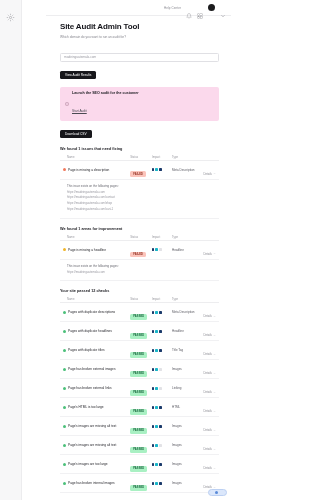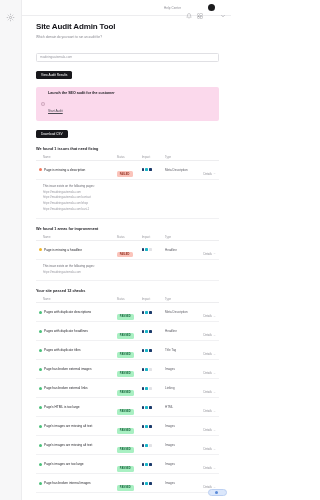--- a/index.html
+++ b/index.html
@@ -2,21 +2,21 @@
 <html><head>
 <meta charset="utf-8">
 <style>
   * { box-sizing: border-box; margin: 0; padding: 0; }
   html, body {
     width: 231px; height: 500px;
     background: #ffffff;
     font-family: "Liberation Sans", sans-serif;
     overflow: hidden;
   }
-  .app { position: relative; width: 231px; height: 424px; display: flex; background: #fff; }
+  .app { position: relative; width: 231px; height: 424px; display: flex; background: #fff; gap: 24px; }
 
   
   .rail {
     width: 22px; height: 500px;
     background: #f7f7f8;
     border-right: 1px solid #ececee;
     display: flex; flex-direction: column; align-items: center;
     padding-top: 8px; flex: 0 0 22px;
   }
   .rail-icon { width: 9px; height: 9px; opacity: .55; }

